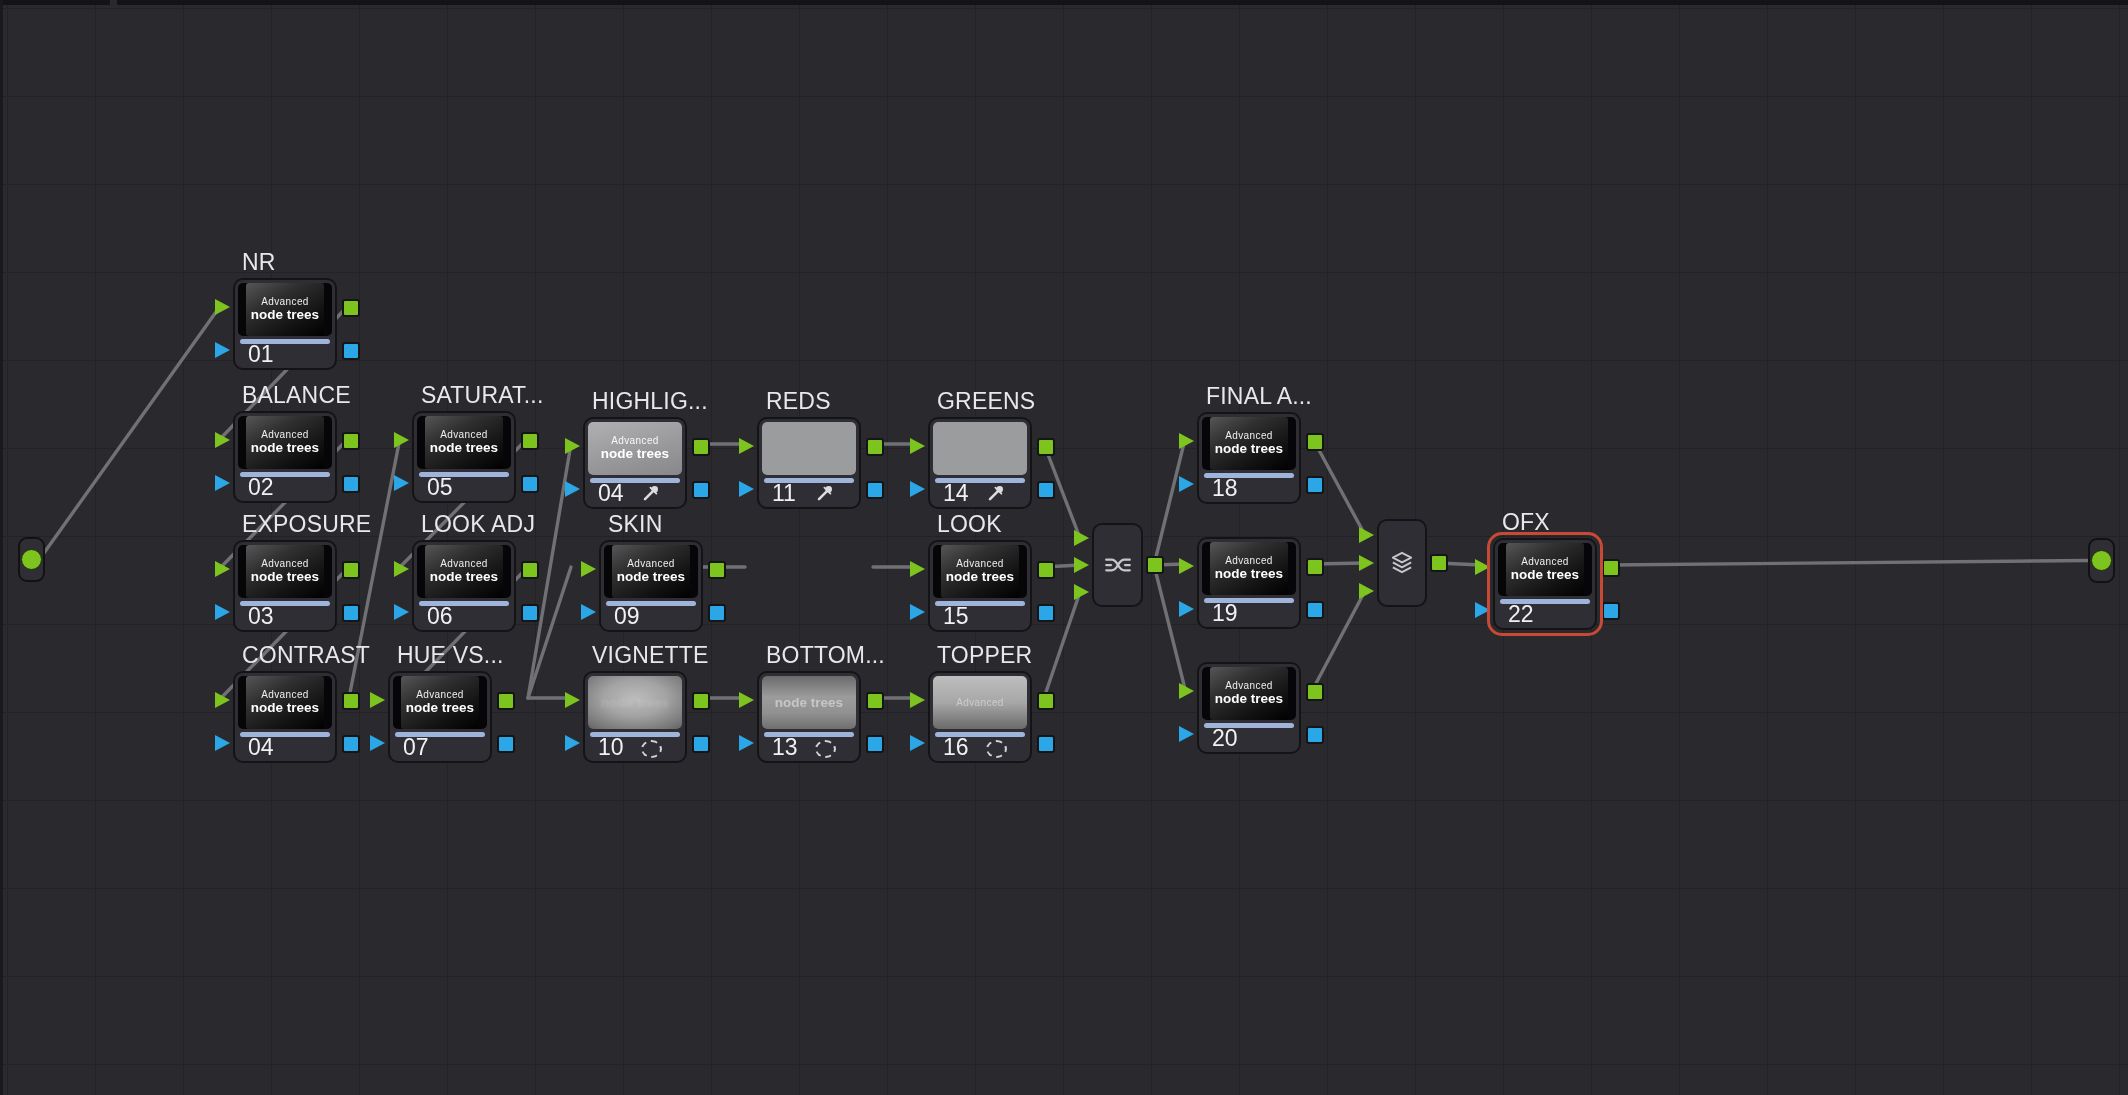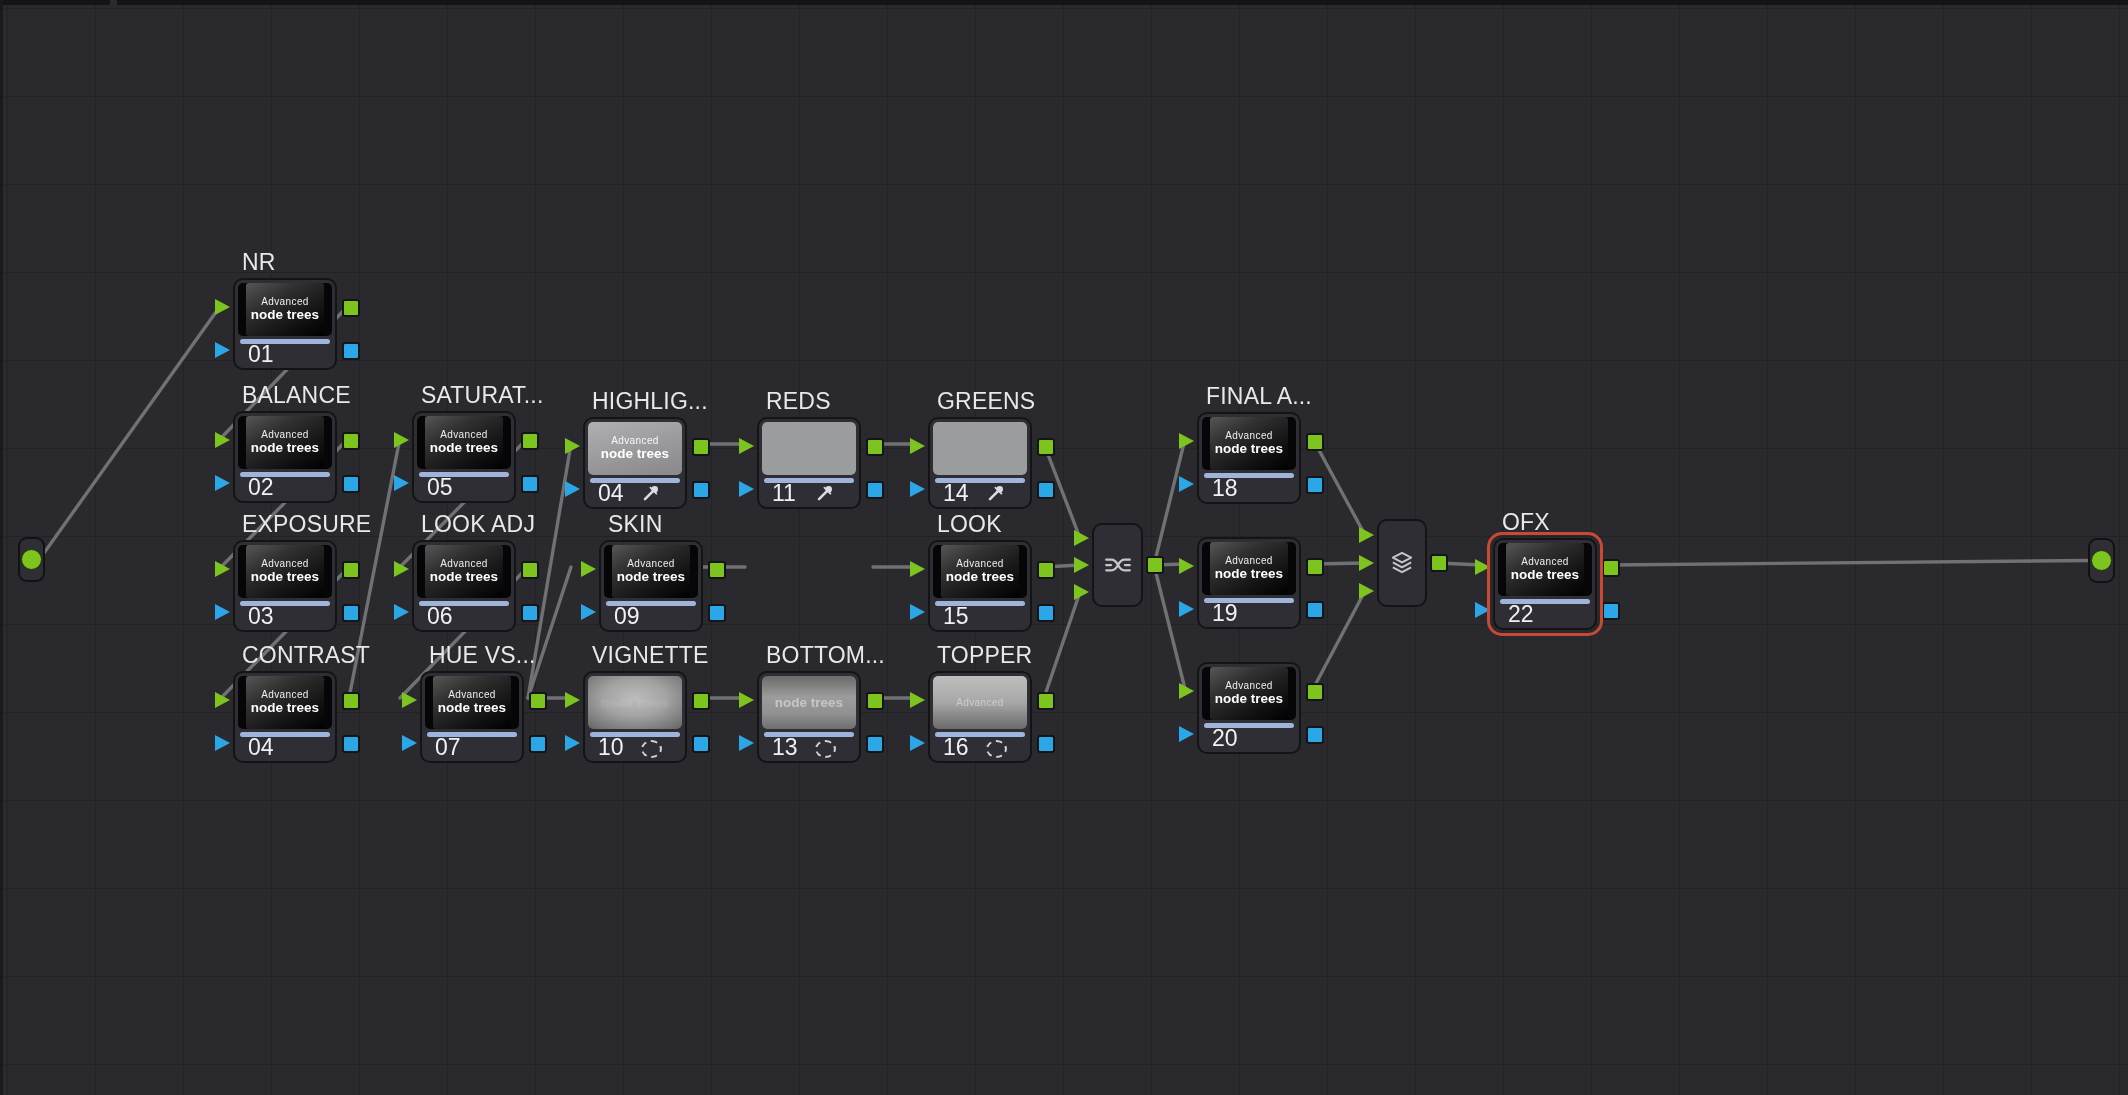--- a/index.html
+++ b/index.html
@@ -203,21 +203,21 @@
     </div>
     <div class="sep"></div>
     <div class="num">06</div>
 
     <div class="tri g"></div>
     <div class="tri b"></div>
     <div class="sq g"></div>
     <div class="sq b"></div>
   </div>
 
-  <div class="node thumb-dark" style="left: 420px; top: 671px;">
+  <div class="node thumb-dark" style="left: 388px; top: 671px;">
     <div class="label">HUE VS...</div>
     <div class="thumb">
       <div class="screen">
             <span class="t-thin">Advanced</span>
             <span class="t-bold">node trees</span>
           </div>
     </div>
     <div class="sep"></div>
     <div class="num">07</div>
 

